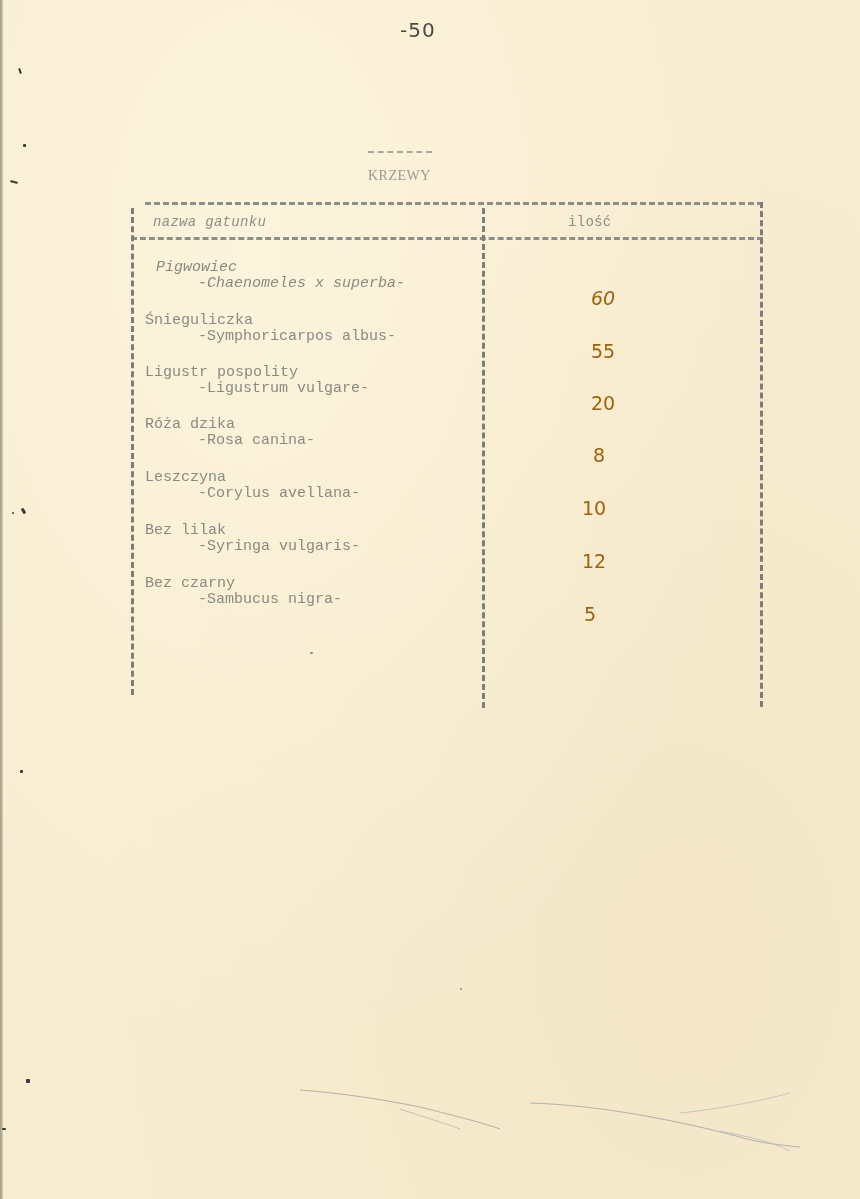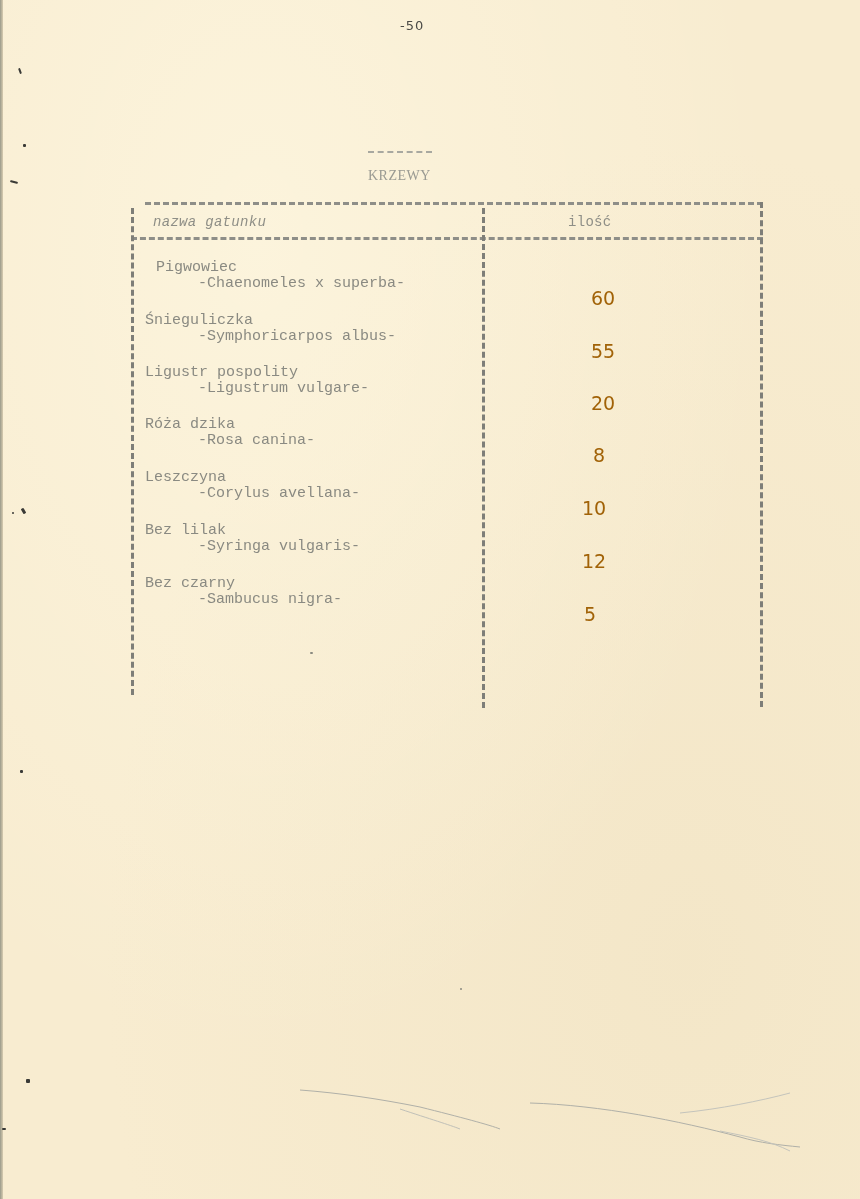--- a/index.html
+++ b/index.html
@@ -21,21 +21,21 @@
     .left-edge {
       position: absolute;
       left: 0; top: 0;
       width: 3px; height: 1199px;
       background: linear-gradient(to right, #9a9a8a, #d8ccb0);
     }
     .page-number {
       position: absolute;
       left: 400px; top: 18px;
       font-family: "DejaVu Sans", sans-serif;
-      font-size: 13px;
+      font-size: 20px;
       color: #4a4a46;
       letter-spacing: 1px;
     }
     .doc-title {
       position: absolute;
       left: 368px; top: 132px;
       font-family: "Liberation Serif", serif;
       font-size: 14px;
       letter-spacing: 0.5px;
       color: #9a9a92;
@@ -131,21 +131,21 @@
 <div class="table">
   <div class="rule-h rule-top"></div>
   <div class="rule-h rule-header"></div>
   <div class="rule-v rule-left"></div>
   <div class="rule-v rule-mid"></div>
   <div class="rule-v rule-right"></div>
 
   <div class="th th-name">nazwa gatunku</div>
   <div class="th th-qty">ilość</div>
 
-  <div class="row" style="top:57px;">
+  <div class="row" style="top:57px;font-style:italic;">
     <div class="common">Pigwowiec</div>
     <div class="latin">-Chaenomeles x superba-</div>
     <div class="qty" style="left:460px;">60</div>
   </div>
 
   <div class="row" style="top:110px;">
     <div class="common" style="left:14px;">Śnieguliczka</div>
     <div class="latin">-Symphoricarpos albus-</div>
     <div class="qty" style="left:460px;">55</div>
   </div>

